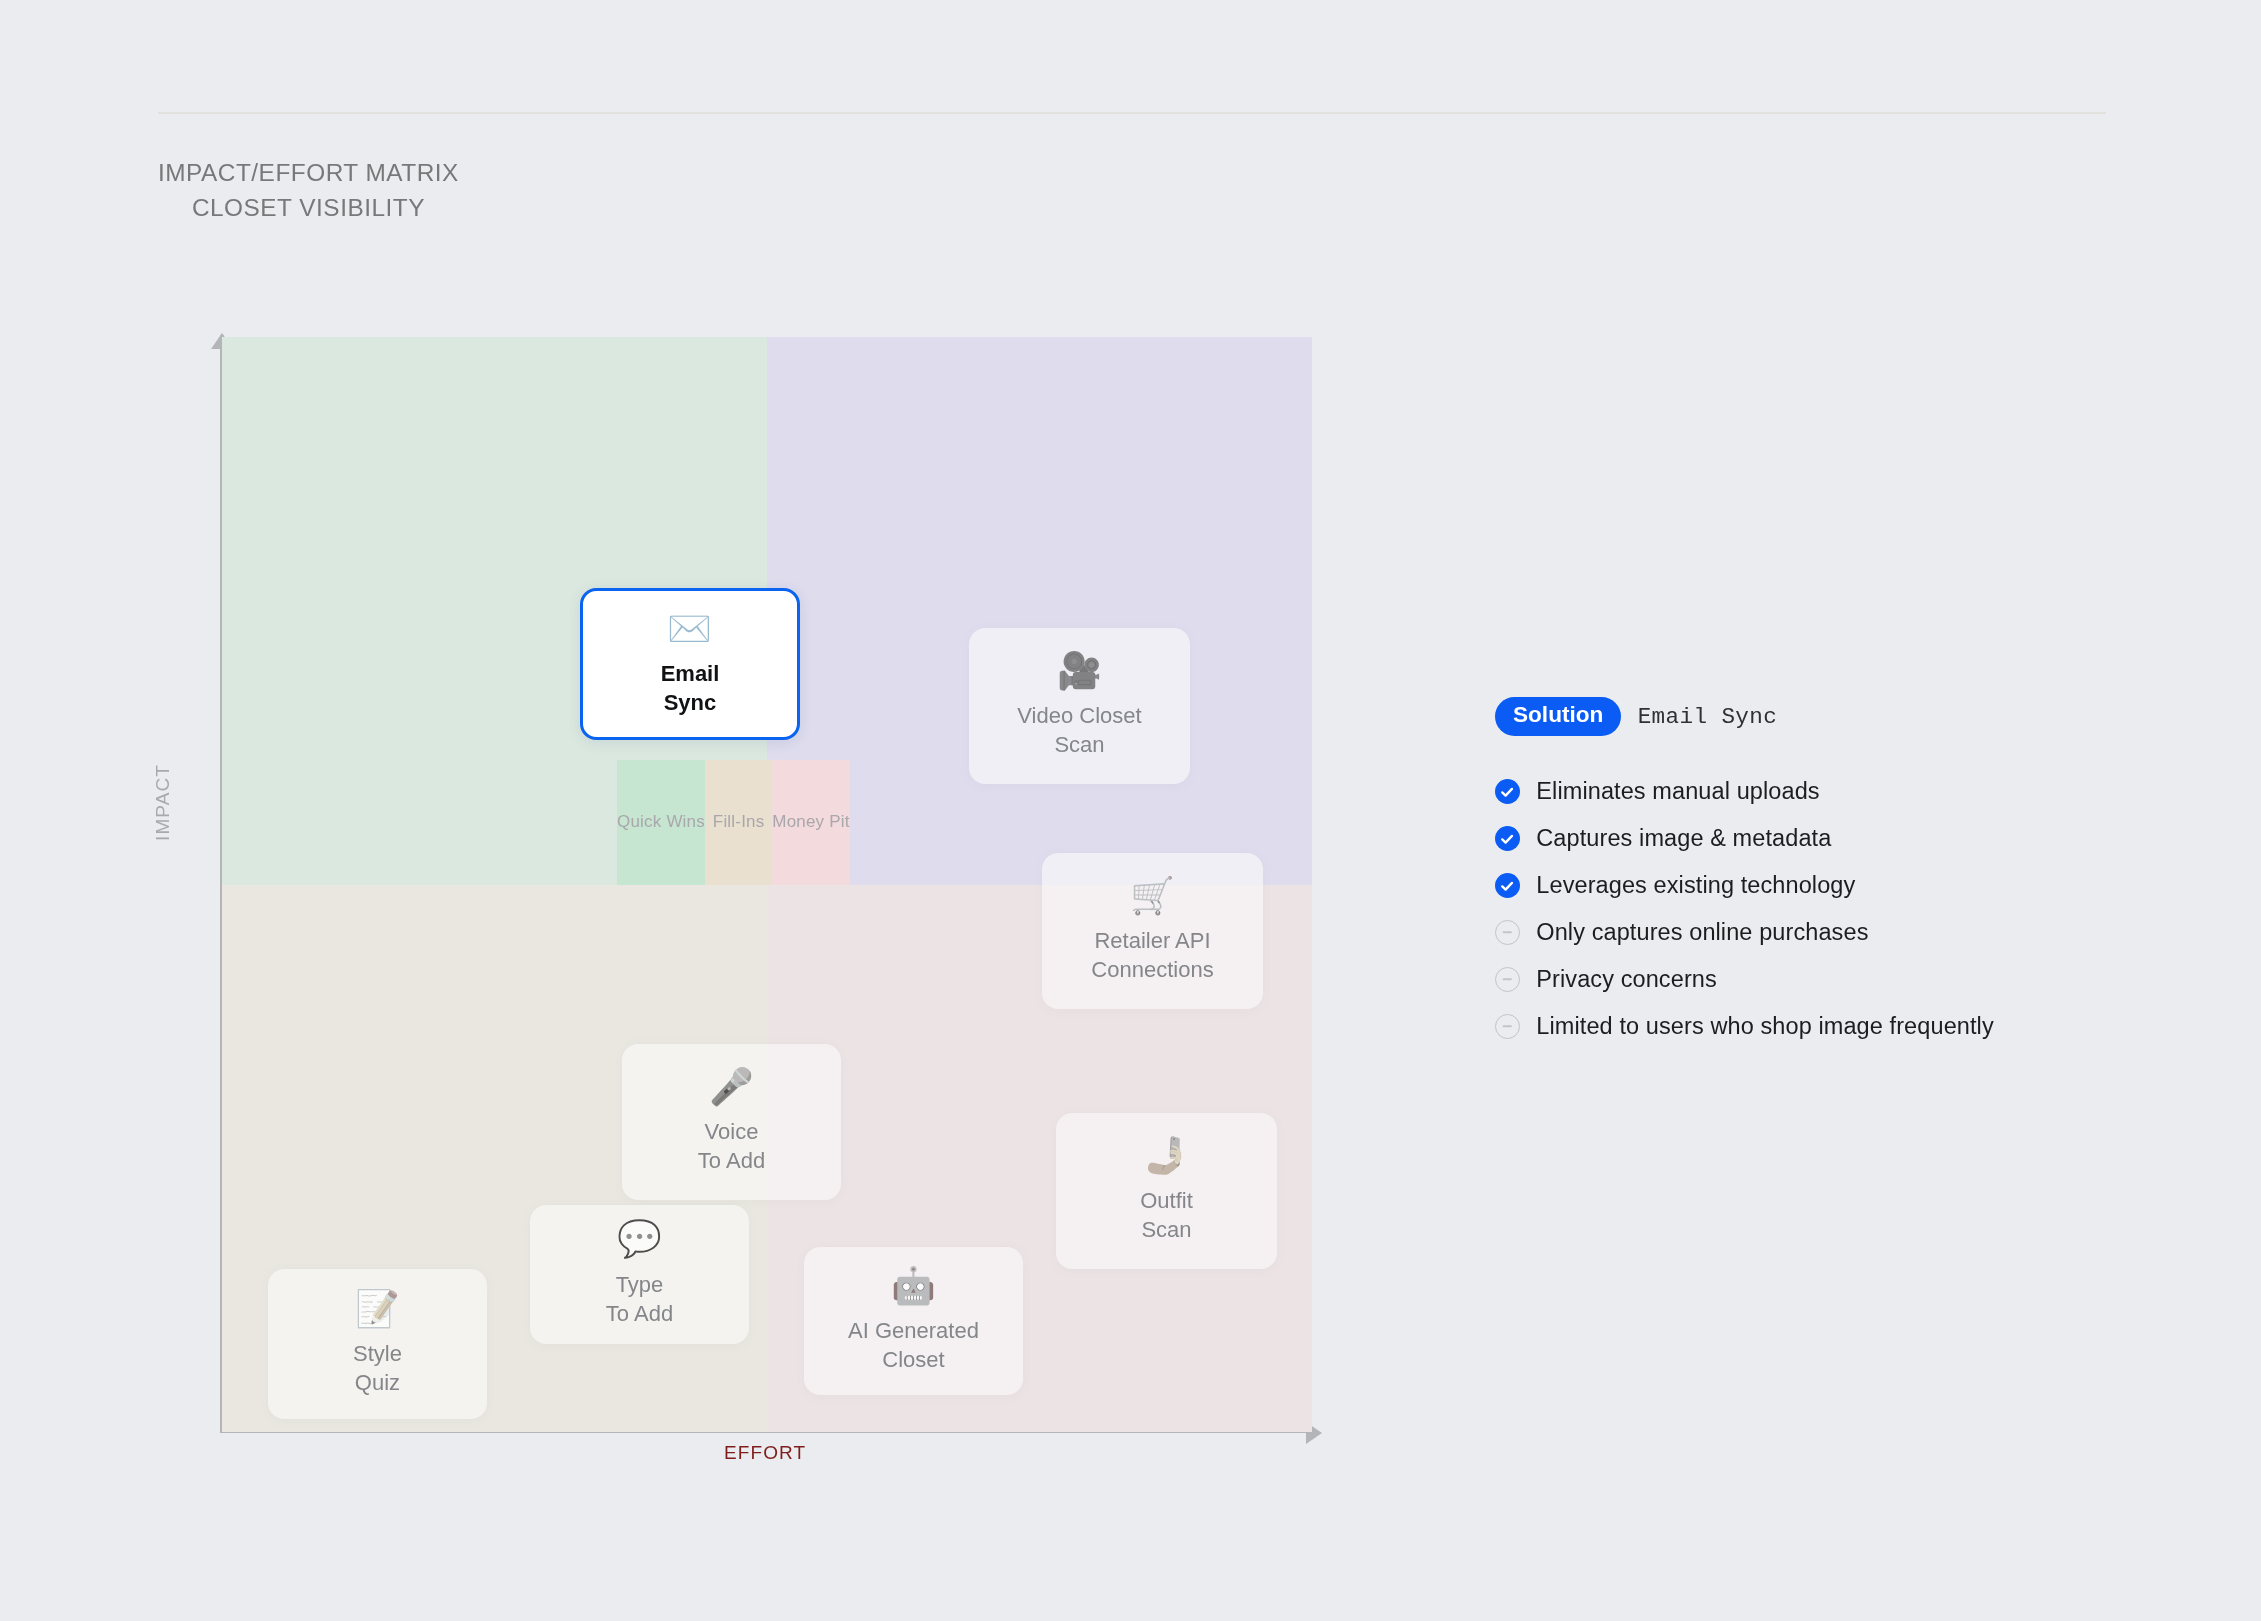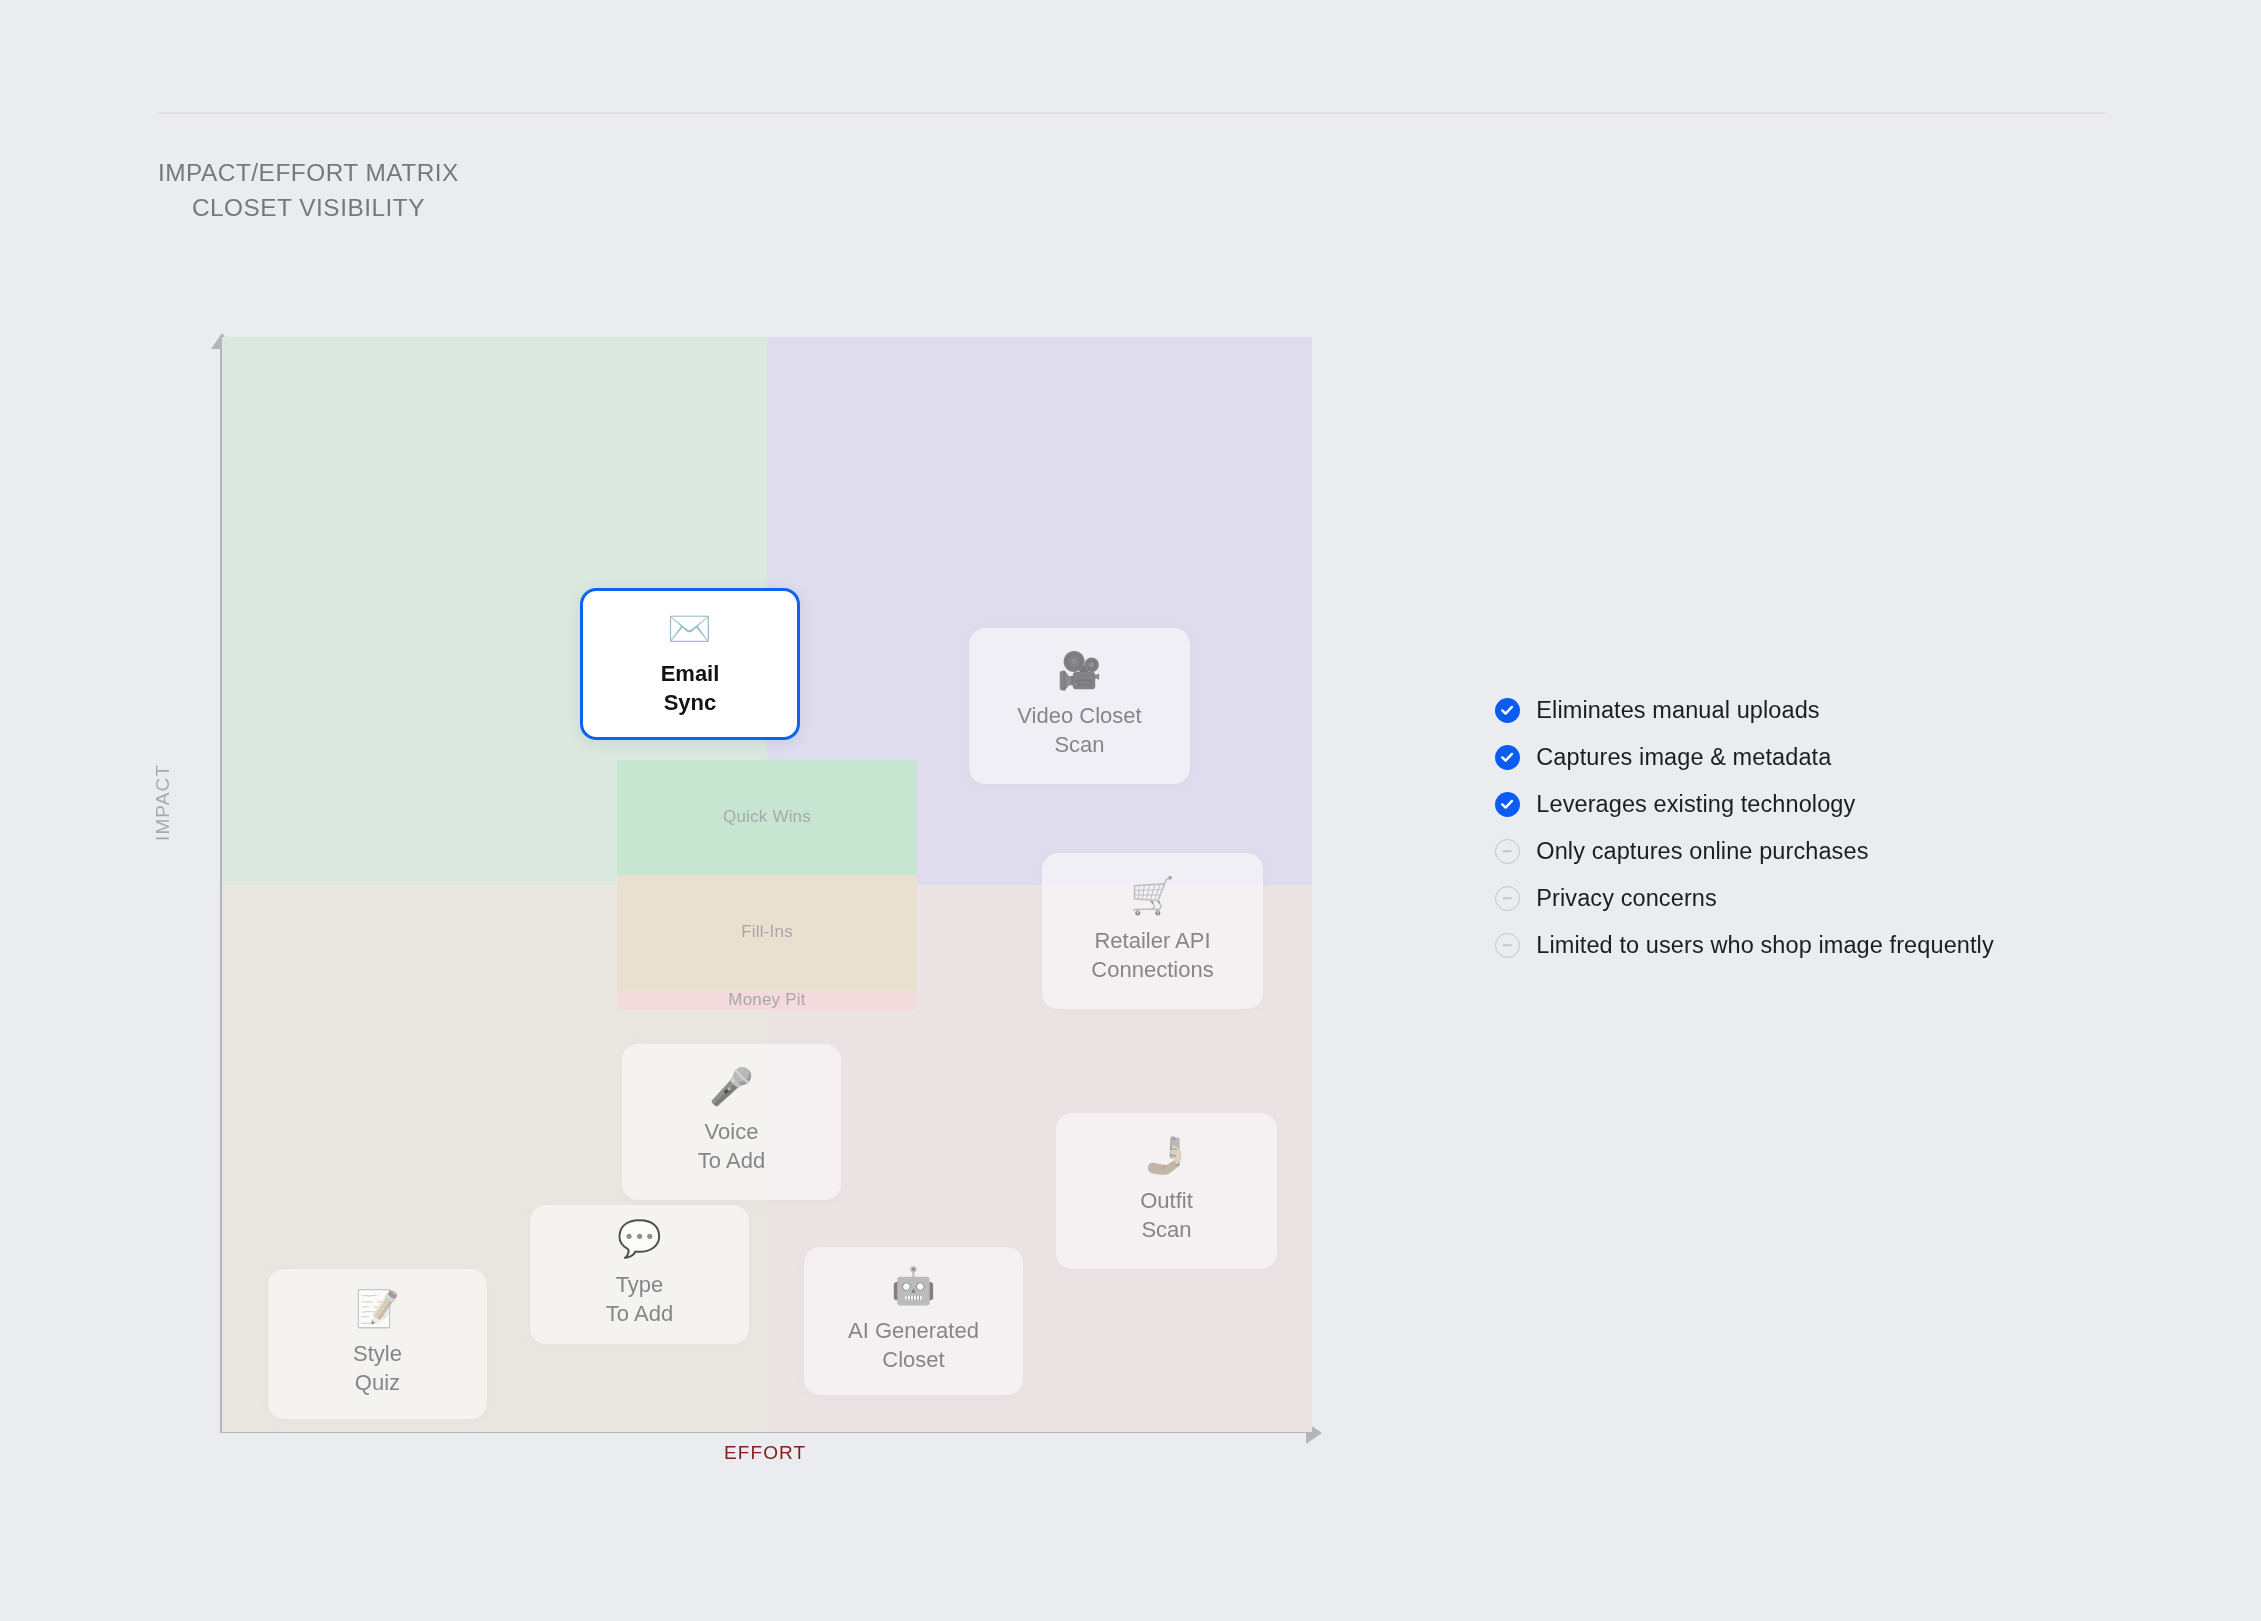--- a/index.html
+++ b/index.html
@@ -65,21 +65,21 @@
 
   
   .legend-grid {
     position: absolute;
     left: 50%;
     top: 50%;
     transform: translate(-50%, -50%);
     width: 300px;
     height: 250px;
     display: grid;
-    grid-template-columns: 1fr;
+    grid-template-columns: 1fr 1fr 1fr 1fr;
     grid-template-rows: 1fr 1fr;
   }
   .legend-cell {
     display: flex;
     align-items: center;
     justify-content: center;
     font-size: 17px;
     color: #a9a7ab;
     letter-spacing: 0.2px;
     white-space: nowrap;
@@ -338,20 +338,24 @@
     <div class="card dim" id="card-style">
       <span class="emoji">📝</span>
       <span class="cardlabel">Style
 Quiz</span>
     </div>
 
   </div>
 
   <div id="panel">
 
+    <div class="panel-head">
+      <span class="badge">Solution</span>
+      <span class="solution-name">Email Sync</span>
+    </div>
 
     <div class="attr-list">
 
       <div class="attr-row">
         <span class="attr-icon pos">
           <svg width="16.3" height="16.3" viewBox="0 0 18 18">
               <path d="M3.6 9.3 L7.3 12.8 L14.3 5.4" fill="none" stroke="#ffffff" stroke-width="2.6" stroke-linecap="round" stroke-linejoin="round"></path>
             </svg>
         </span>
         <span class="attr-text">Eliminates manual uploads</span>

